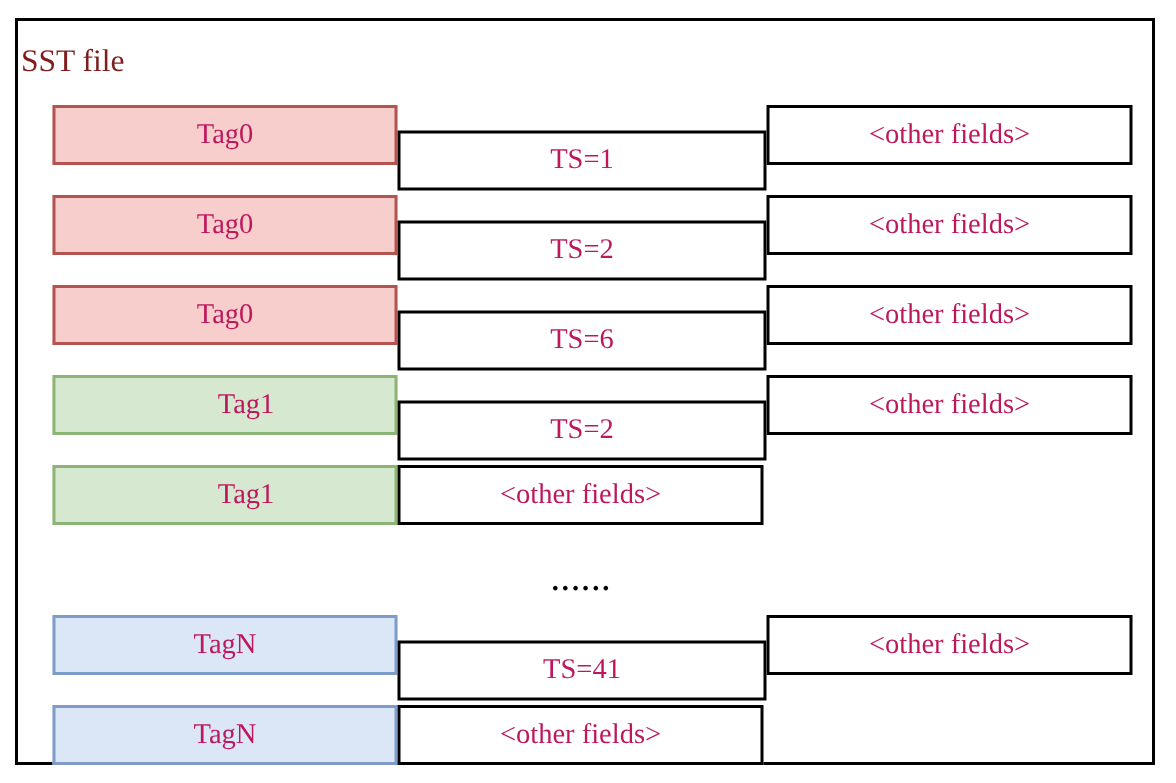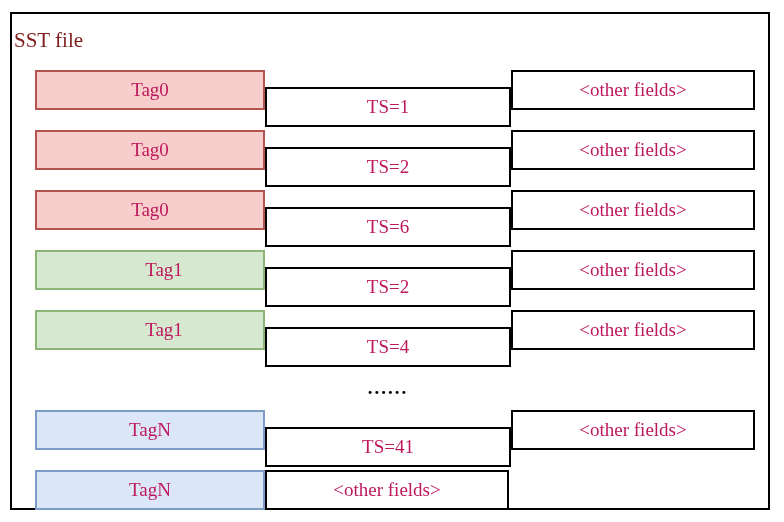--- a/index.html
+++ b/index.html
@@ -106,21 +106,20 @@
     </div>
 
     <div class="row">
       <div class="cell tag tag1">Tag1</div>
       <div class="cell ts">TS=2</div>
       <div class="cell other">&lt;other fields&gt;</div>
     </div>
 
     <div class="row">
       <div class="cell tag tag1">Tag1</div>
-      <div class="cell ts">TS=4</div>
       <div class="cell other">&lt;other fields&gt;</div>
     </div>
 
     <div class="ellipsis">......</div>
 
     <div class="row">
       <div class="cell tag tagn">TagN</div>
       <div class="cell ts">TS=41</div>
       <div class="cell other">&lt;other fields&gt;</div>
     </div>

